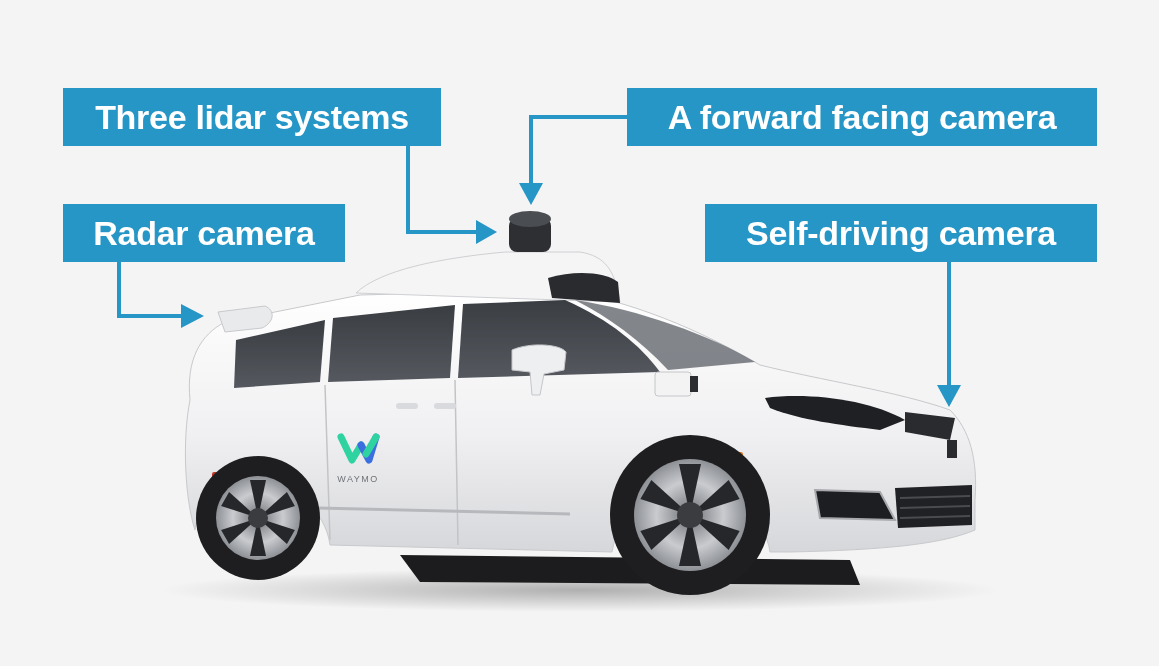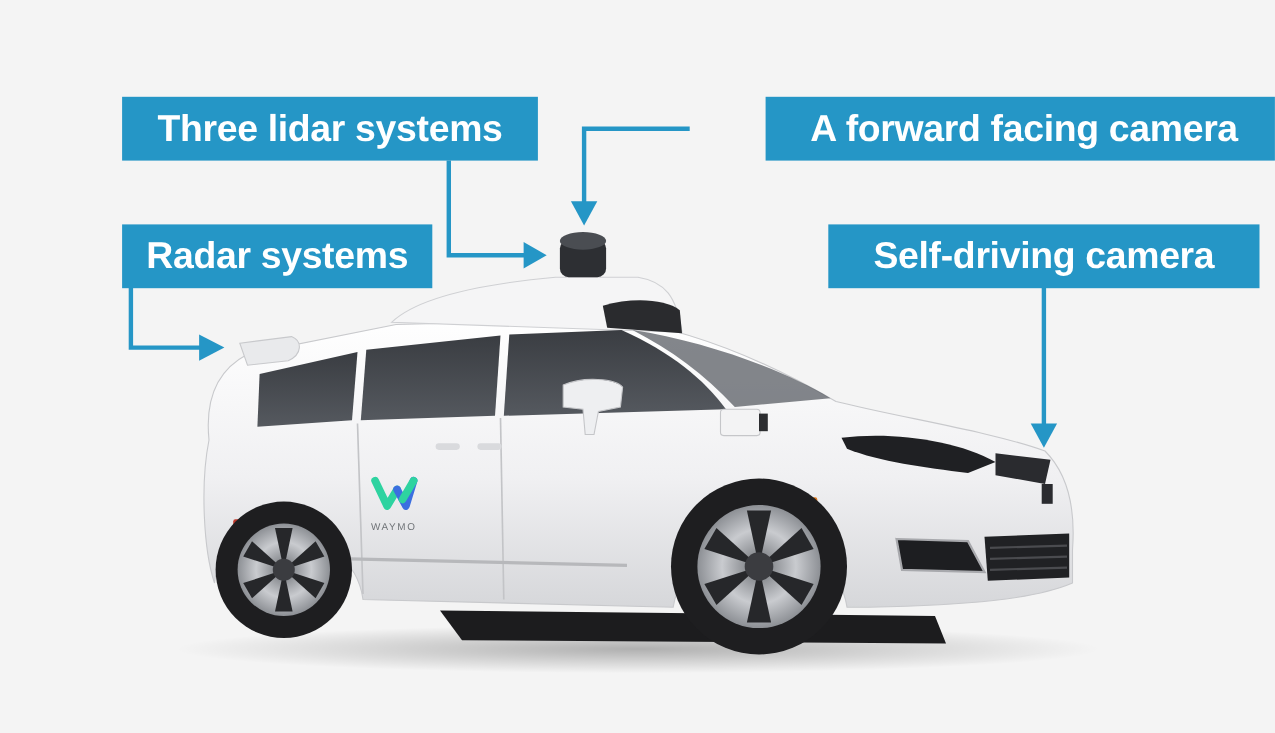--- a/index.html
+++ b/index.html
@@ -15,24 +15,24 @@
       background: #2596c6;
       color: #ffffff;
       font-weight: bold;
       font-size: 34px;
       line-height: 58px;
       height: 58px;
       box-sizing: border-box;
       padding: 0 16px;
       white-space: nowrap;
       letter-spacing: -0.3px;
-      display: flex; align-items: center; justify-content: center; margin-left: 48px;
+      display: flex; align-items: center; justify-content: center;
     }
     #lbl-lidar   { left: 63px;  top: 88px;  width: 378px; }
-    #lbl-camera  { left: 648px; top: 88px;  width: 470px; }
+    #lbl-camera  { left: 627px; top: 88px;  width: 470px; }
     #lbl-radar   { left: 63px;  top: 204px; width: 282px; }
     #lbl-selfdrv { left: 705px; top: 204px; width: 392px; }
     svg.overlay { position: absolute; left: 0; top: 0; }
   </style>
 </head>
 <body>
 
 <div class="stage">
 
   <svg class="overlay" width="1159" height="666" viewBox="0 0 1159 666">
@@ -163,18 +163,18 @@
     </g>
   </svg>
 
   <div class="label" id="lbl-lidar">
     <span>Three lidar systems</span>
   </div>
   <div class="label" id="lbl-camera">
     <span>A forward facing camera</span>
   </div>
   <div class="label" id="lbl-radar">
-    <span>Radar systems</span>
+    <span>Radar camera</span>
   </div>
   <div class="label" id="lbl-selfdrv">
     <span>Self-driving camera</span>
   </div>
 </div>
 
 </body></html>

